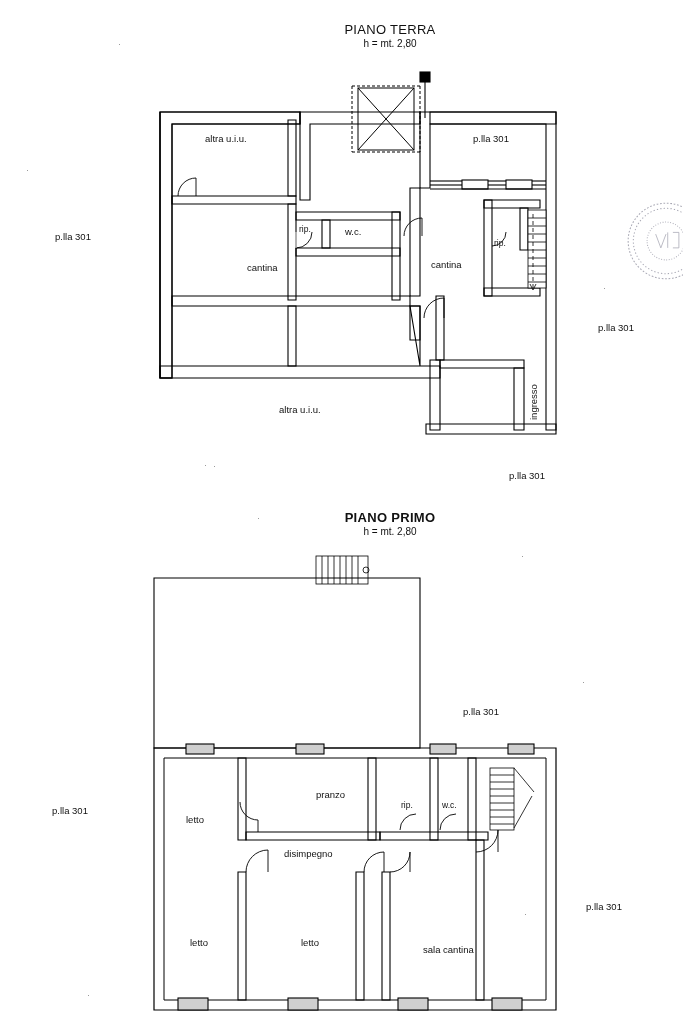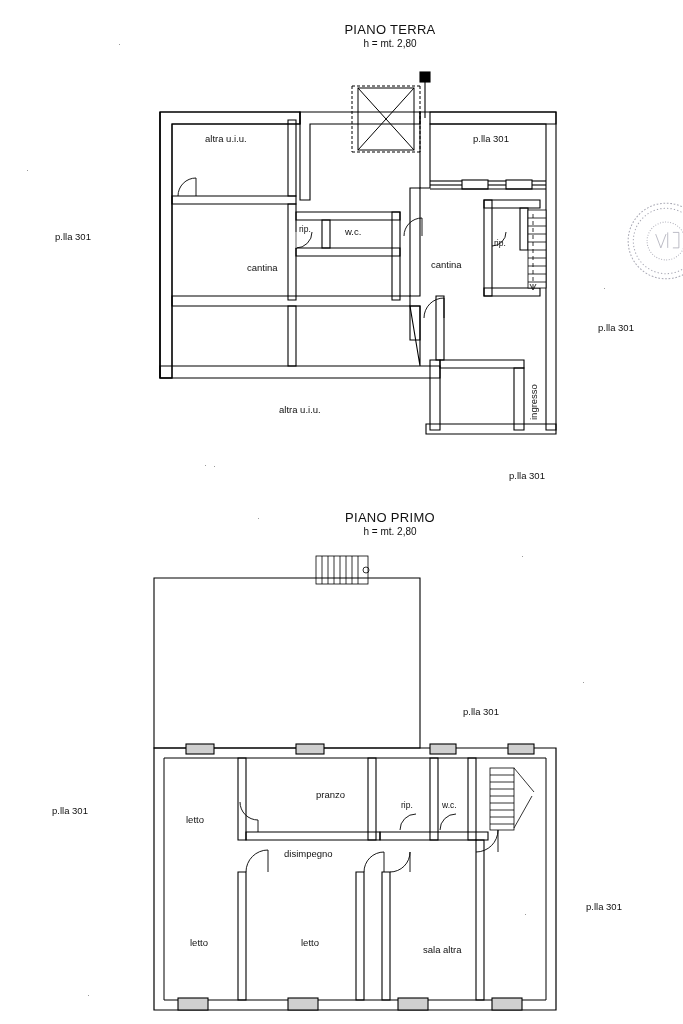--- a/index.html
+++ b/index.html
@@ -251,31 +251,31 @@
   <div class="lbl" style="left:431px; top:259px;">cantina</div>
   <div class="lbl small" style="left:494px; top:230px;">rip.</div>
   <div class="lbl" style="left:279px; top:404px;">altra u.i.u.</div>
   <div class="lbl vert" style="left:528px; top:420px;">ingresso</div>
 
   <div class="lbl" style="left:55px; top:231px;">p.lla 301</div>
   <div class="lbl" style="left:473px; top:133px;">p.lla 301</div>
   <div class="lbl" style="left:598px; top:322px;">p.lla 301</div>
   <div class="lbl" style="left:509px; top:470px;">p.lla 301</div>
 
-  <div class="title" style="left:300px; top:510px; width:180px;">PIANO PRIMO</div>
+  <div class="title" style="left:300px; top:510px; width:180px;font-weight:bold;">PIANO PRIMO</div>
   <div class="subtitle" style="left:300px; top:526px; width:180px;">h = mt. 2,80</div>
 
   <div class="lbl" style="left:186px; top:814px;">letto</div>
   <div class="lbl" style="left:316px; top:789px;">pranzo</div>
   <div class="lbl small" style="left:401px; top:792px;">rip.</div>
   <div class="lbl small" style="left:442px; top:792px;">w.c.</div>
   <div class="lbl" style="left:284px; top:848px;">disimpegno</div>
   <div class="lbl" style="left:190px; top:937px;">letto</div>
   <div class="lbl" style="left:301px; top:937px;">letto</div>
-  <div class="lbl" style="left:423px; top:944px;">sala altra</div>
+  <div class="lbl" style="left:423px; top:944px;">sala cantina</div>
 
   <div class="lbl" style="left:463px; top:706px;">p.lla 301</div>
   <div class="lbl" style="left:52px; top:805px;">p.lla 301</div>
   <div class="lbl" style="left:586px; top:901px;">p.lla 301</div>
 
   <svg class="stamp" viewBox="0 0 100 100" xmlns="http://www.w3.org/2000/svg">
     <g fill="none" stroke="#3a3a55" stroke-width="1.2" opacity="0.8">
       <circle cx="50" cy="50" r="44" stroke-dasharray="2,2"></circle>
       <circle cx="50" cy="50" r="38" stroke-dasharray="1.5,2.5"></circle>
       <circle cx="50" cy="50" r="22" stroke-dasharray="1,2"></circle>

